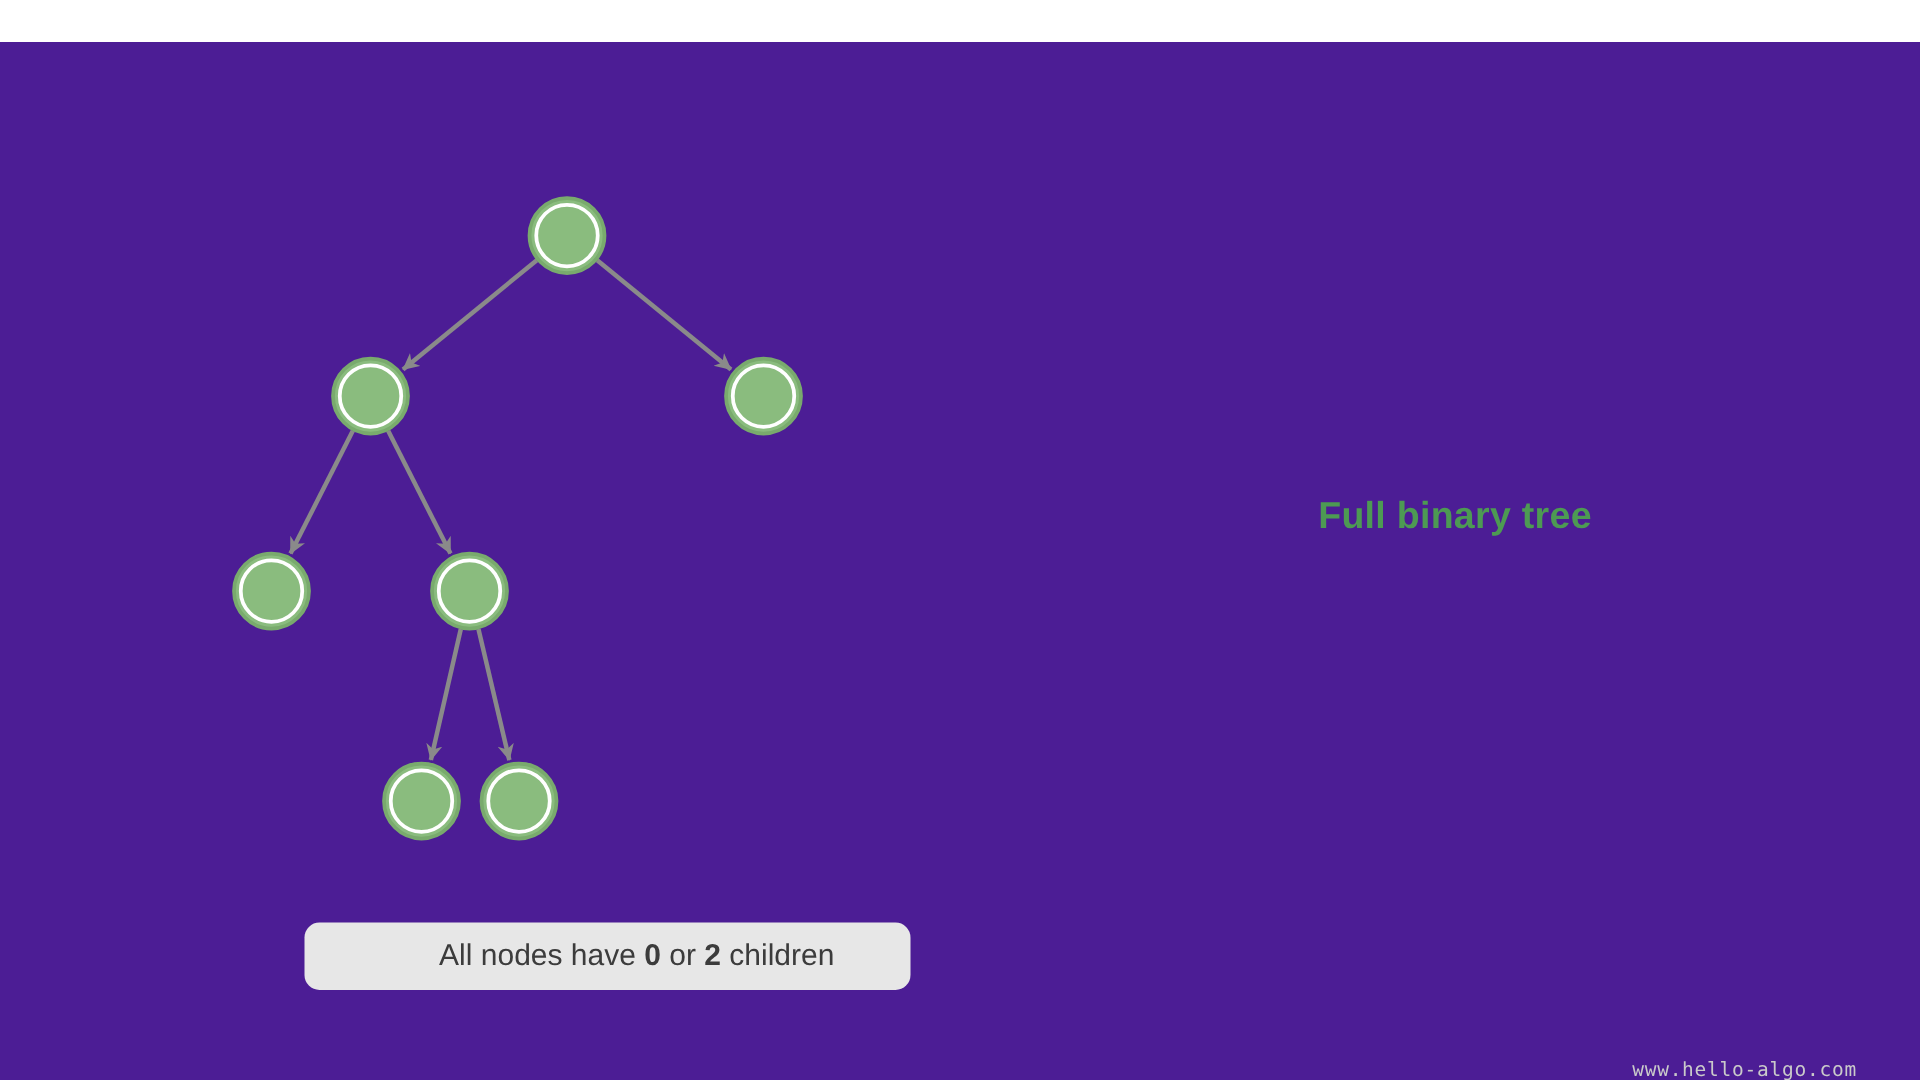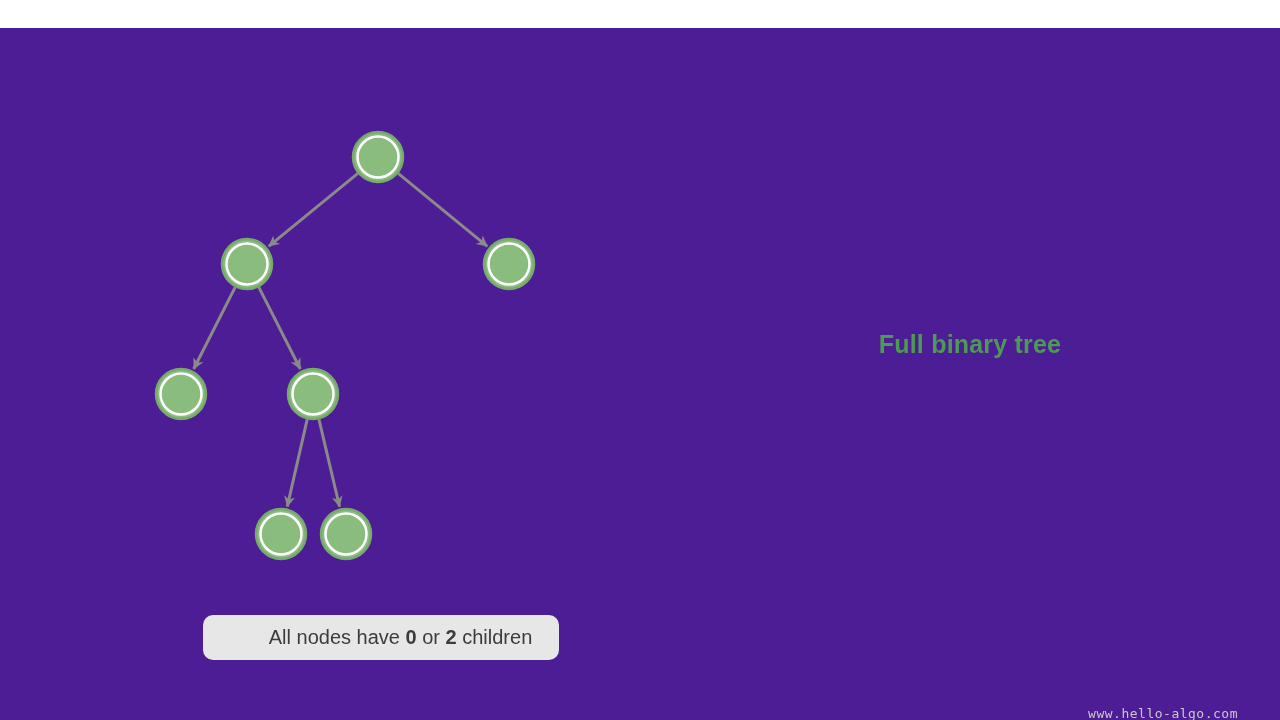--- a/index.html
+++ b/index.html
@@ -28,21 +28,21 @@
     text-align: center;
     font-size: 25px;
     font-weight: 700;
     letter-spacing: 0.2px;
   }
 
   .caption-box {
     position: absolute;
     left: 203px;
     top: 587px;
-    width: 356px;
+    width: 404px;
     height: 45px;
     border-radius: 10px;
     display: flex;
     align-items: center;
     justify-content: center;
     font-size: 20px;
     white-space: pre;
     padding-left: 39px;
   }
   .caption-box b { font-weight: 700; }

